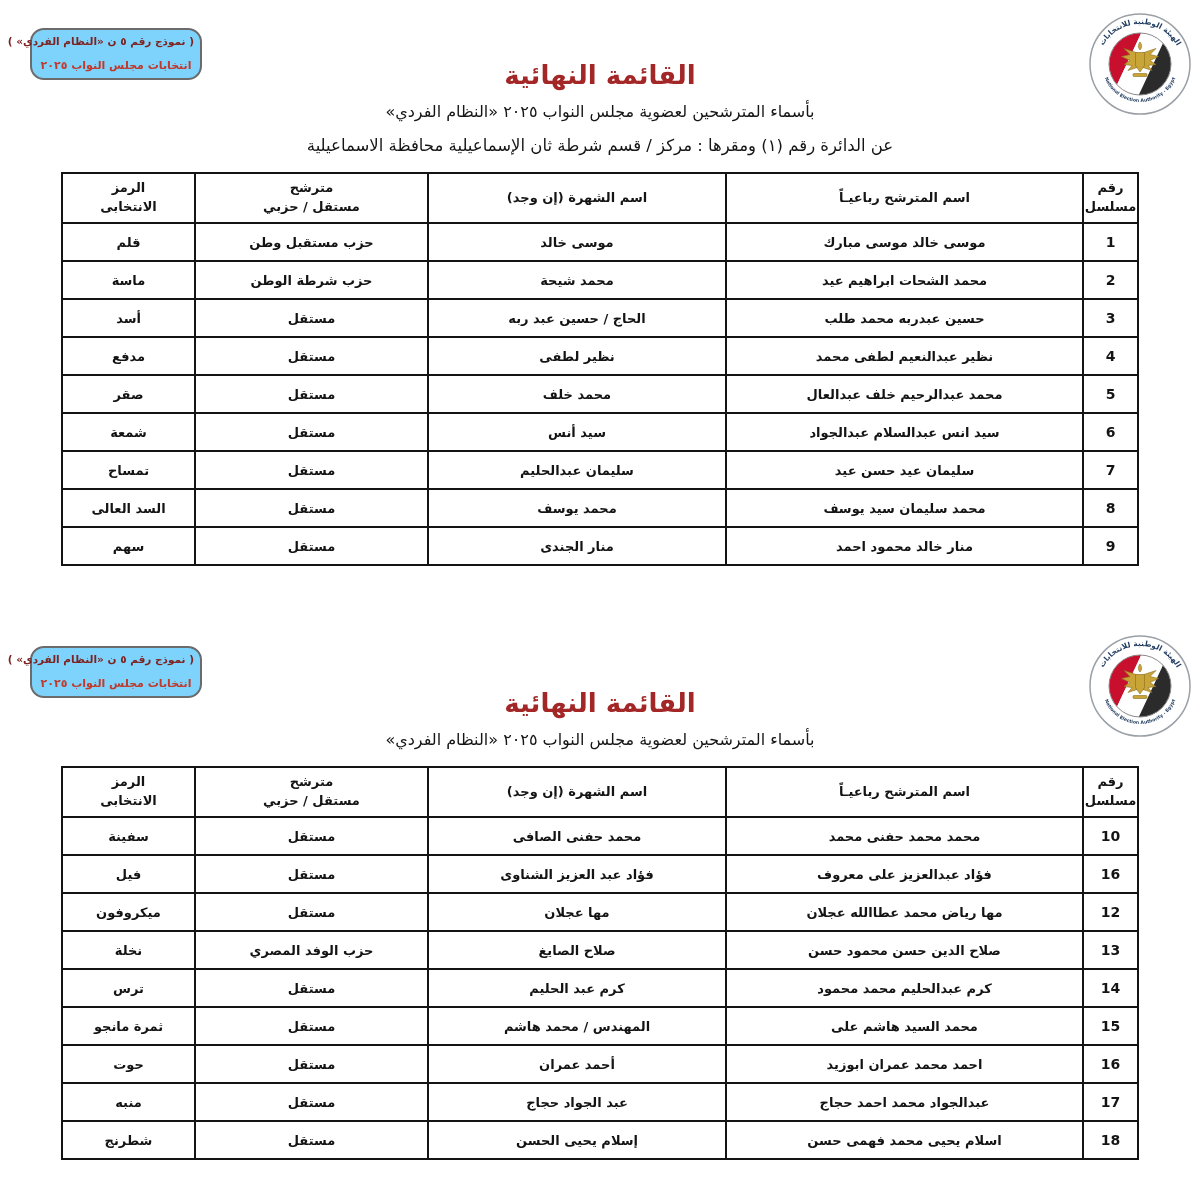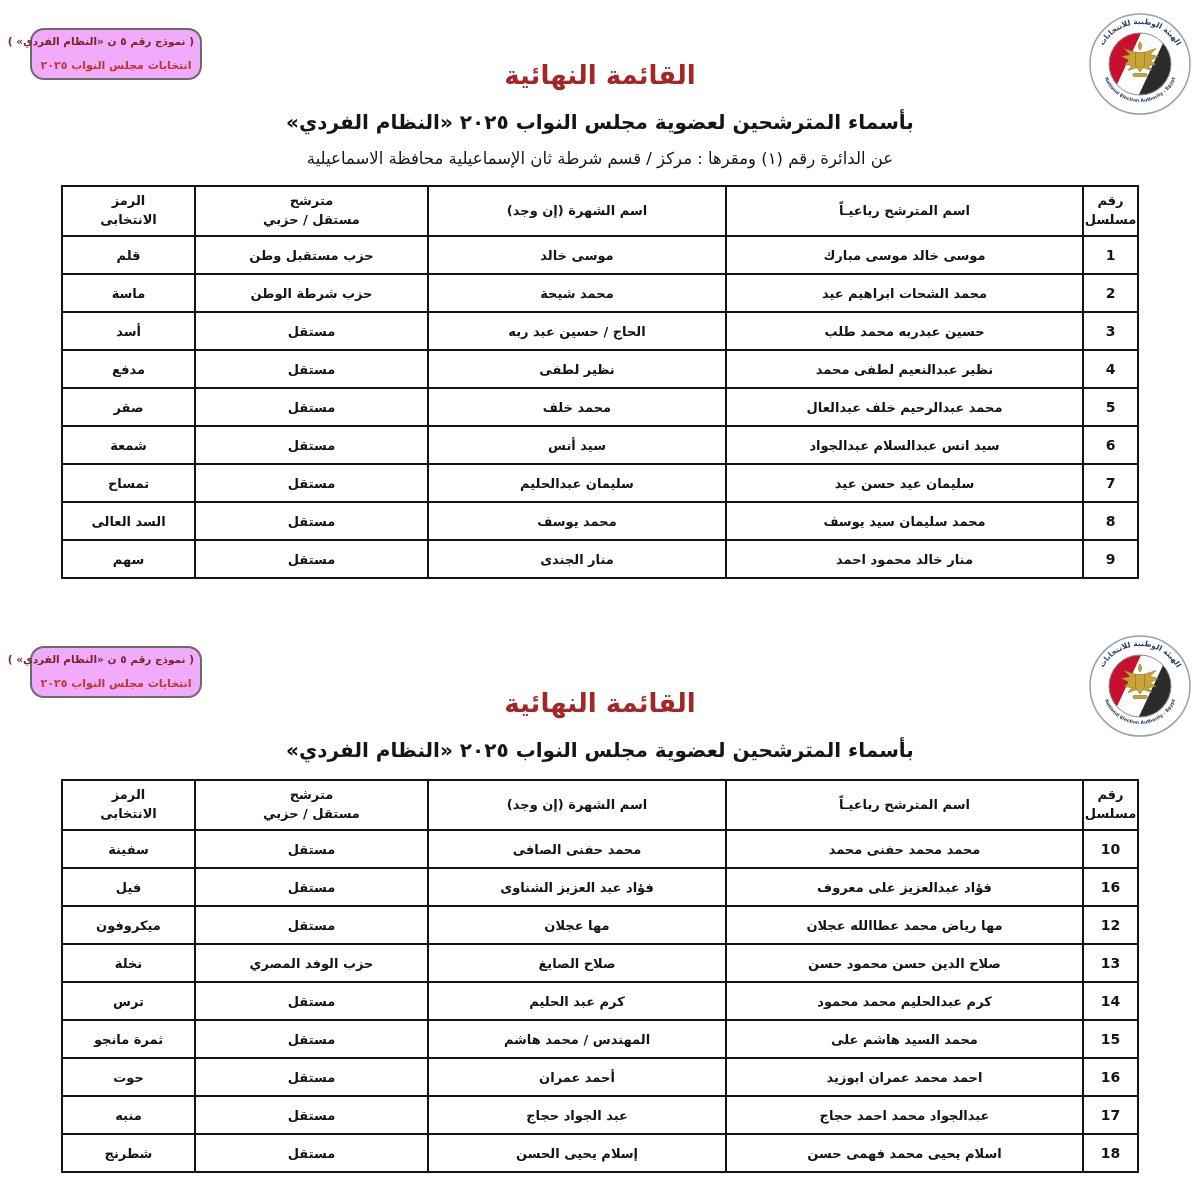--- a/index.html
+++ b/index.html
@@ -10,35 +10,35 @@
     font-family: "DejaVu Sans", "Liberation Sans", sans-serif;
   }
   .section { position: relative; direction: rtl; }
   .section-1 { height: 632px; }
   .section-2 { height: 560px; }
 
   
   .stamp {
     position: absolute; top: 28px; left: 30px; width: 172px;
     border: 2px solid #6b6b6b; border-radius: 14px;
-    padding: 5px 6px 6px; text-align: center; background: #f0abfc;
+    padding: 5px 6px 6px; text-align: center; background: #7dd3fc;
   }
   .section-2 .stamp { top: 14px; }
   .stamp-l1 { color: #7e2220; font-size: 10.5px; font-weight: bold; white-space: nowrap; }
   .stamp-l2 { color: #c0392b; font-size: 11px; font-weight: bold; margin-top: 12px; white-space: nowrap; }
 
   
   .logo { position: absolute; top: 12px; right: 8px; width: 104px; height: 104px; }
   .section-2 .logo { top: 2px; }
 
   
   .titles { text-align: center; }
   .main-title { padding-top: 60px; color: #a32727; font-size: 26px; font-weight: bold; }
   .section-2 .main-title { padding-top: 56px; }
-  .subtitle { margin-top: 20px; font-size: 20px; font-weight: bold; color: #151515; }
+  .subtitle { margin-top: 12px; font-size: 16px; font-weight: normal; color: #151515; }
   .district { margin-top: 15px; font-size: 16.5px; font-weight: normal; color: #151515; }
 
   
   table.roster {
     width: 1076px; margin: 17px auto 0;
     border-collapse: collapse; table-layout: fixed; direction: rtl;
   }
   .roster th, .roster td {
     border: 2px solid #141414;
     text-align: center; vertical-align: middle;

